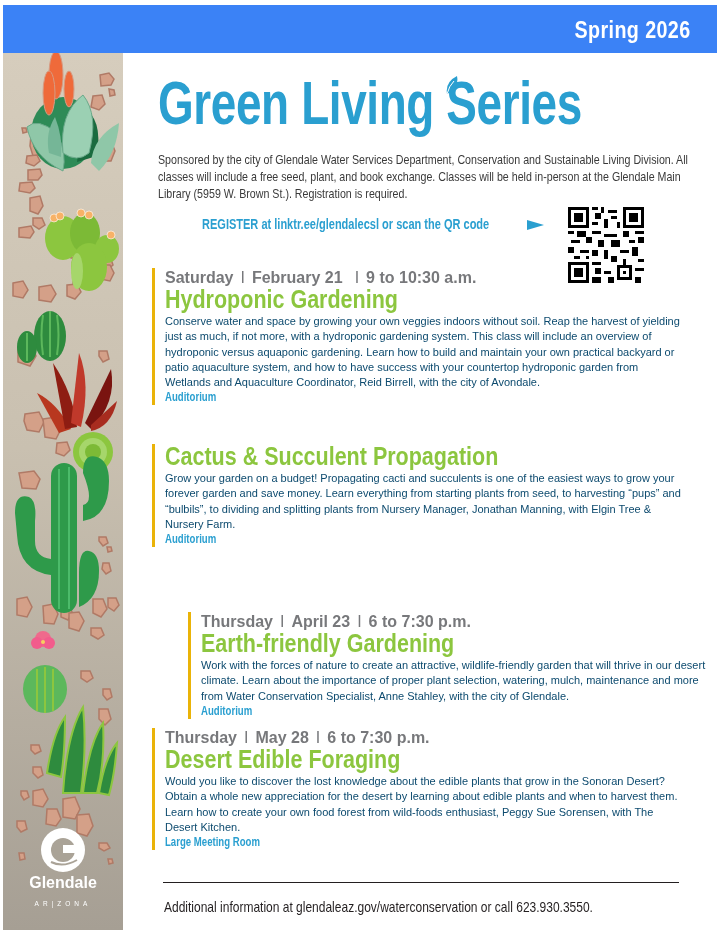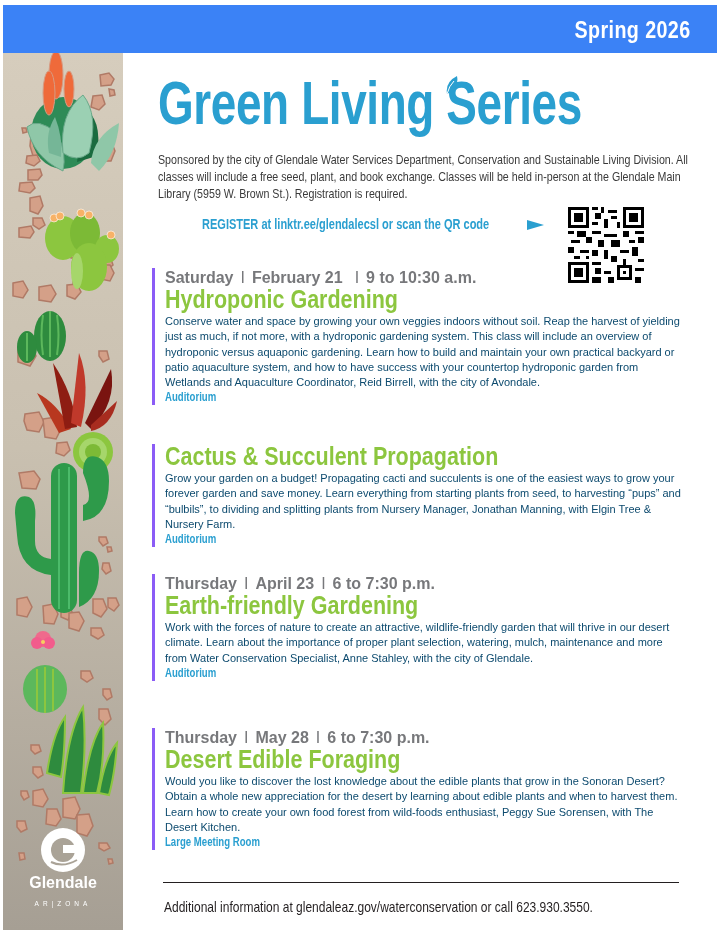--- a/index.html
+++ b/index.html
@@ -45,21 +45,21 @@
   }
   .arrow-icon {
     position: absolute; left: 527px; top: 220px; width: 0; height: 0;
     border-top: 5px solid transparent; border-bottom: 5px solid transparent;
     border-left: 17px solid #2a9fd0;
   }
   .qr-code { position: absolute; left: 568px; top: 207px; width: 76px; height: 76px; }
 
   .event {
     position: absolute; left: 152px; width: 530px;
-    border-left: 3px solid #8b5cf6; padding-left: 10px;
+    border-left: 3px solid #eab308; padding-left: 10px;
   }
   .event-date {
     font-weight: bold; font-size: 16px; color: #77787b; white-space: nowrap;
     line-height: 19px;
   }
   .event-date .sep { margin: 0 7px; font-weight: normal; }
   .event-title {
     font-weight: bold; font-size: 25px; color: #8cc63f; white-space: nowrap;
     line-height: 24px; transform: scaleX(0.86); transform-origin: left top;
     margin-bottom: 3px;
@@ -321,21 +321,21 @@
   <div class="event-desc">Conserve water and space by growing your own veggies indoors without soil. Reap the harvest of yielding just as much, if not more, with a hydroponic gardening system. This class will include an overview of hydroponic versus aquaponic gardening. Learn how to build and maintain your own practical backyard or patio aquaculture system, and how to have success with your countertop hydroponic garden from Wetlands and Aquaculture Coordinator, Reid Birrell, with the city of Avondale.</div>
   <div class="event-room">Auditorium</div>
 </div>
 
 <div class="event" style="top:444px;">
   <div class="event-title">Cactus &amp; Succulent Propagation</div>
   <div class="event-desc">Grow your garden on a budget! Propagating cacti and succulents is one of the easiest ways to grow your forever garden and save money. Learn everything from starting plants from seed, to harvesting “pups” and “bulbils”, to dividing and splitting plants from Nursery Manager, Jonathan Manning, with Elgin Tree &amp; Nursery Farm.</div>
   <div class="event-room">Auditorium</div>
 </div>
 
-<div class="event" style="top:574px;">
+<div class="event" style="top:612px;margin-left:36px;">
   <div class="event-date">
     <span>Thursday</span><span class="sep">I</span><span>April 23</span><span class="sep">I</span><span>6 to 7:30 p.m.</span>
   </div>
   <div class="event-title">Earth-friendly Gardening</div>
   <div class="event-desc">Work with the forces of nature to create an attractive, wildlife-friendly garden that will thrive in our desert climate. Learn about the importance of proper plant selection, watering, mulch, maintenance and more from Water Conservation Specialist, Anne Stahley, with the city of Glendale.</div>
   <div class="event-room">Auditorium</div>
 </div>
 
 <div class="event" style="top:728px;">
   <div class="event-date">

